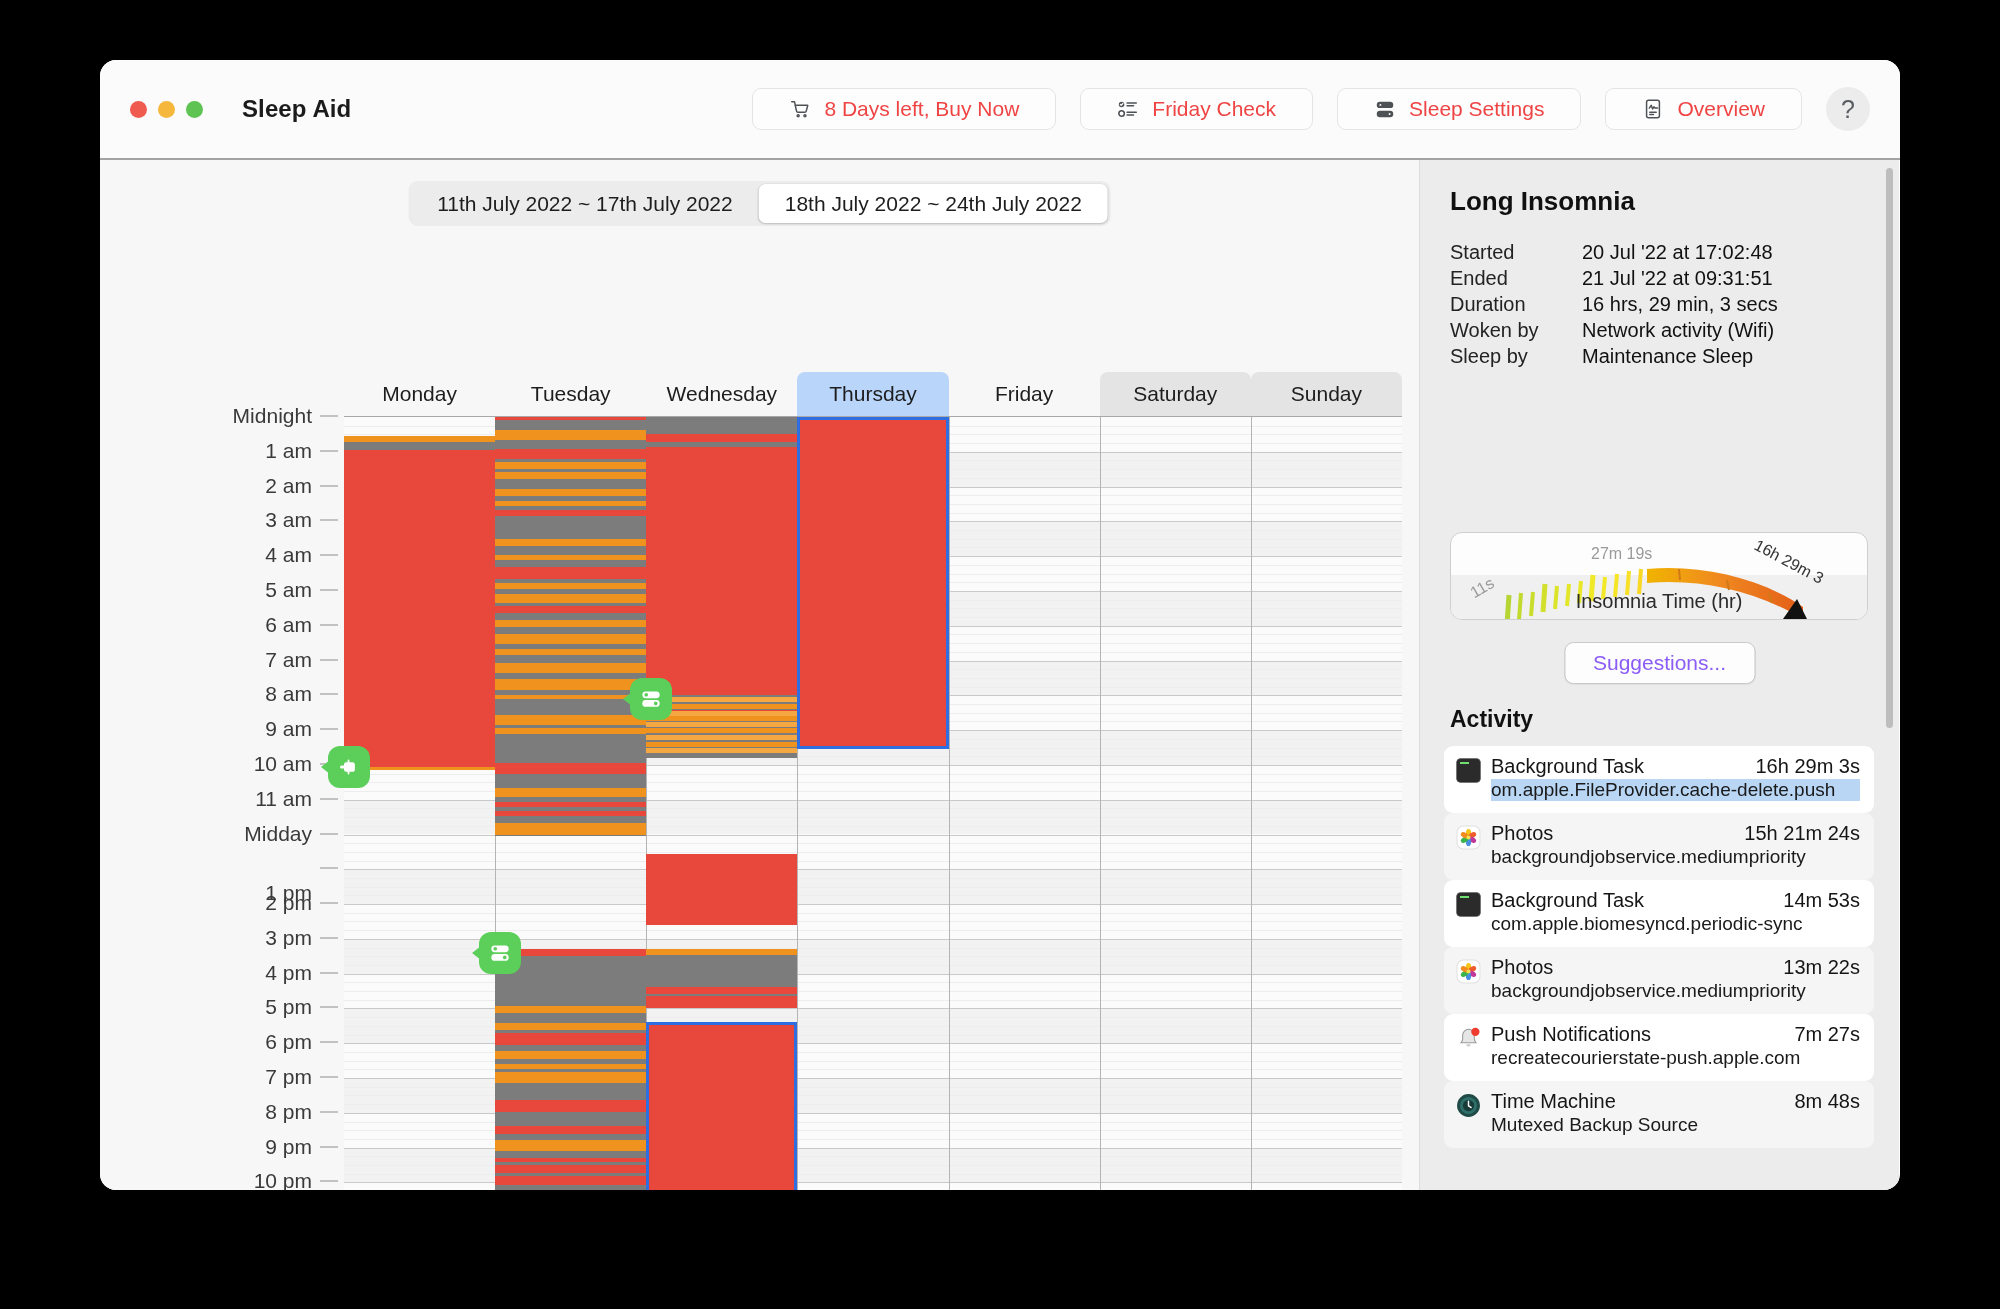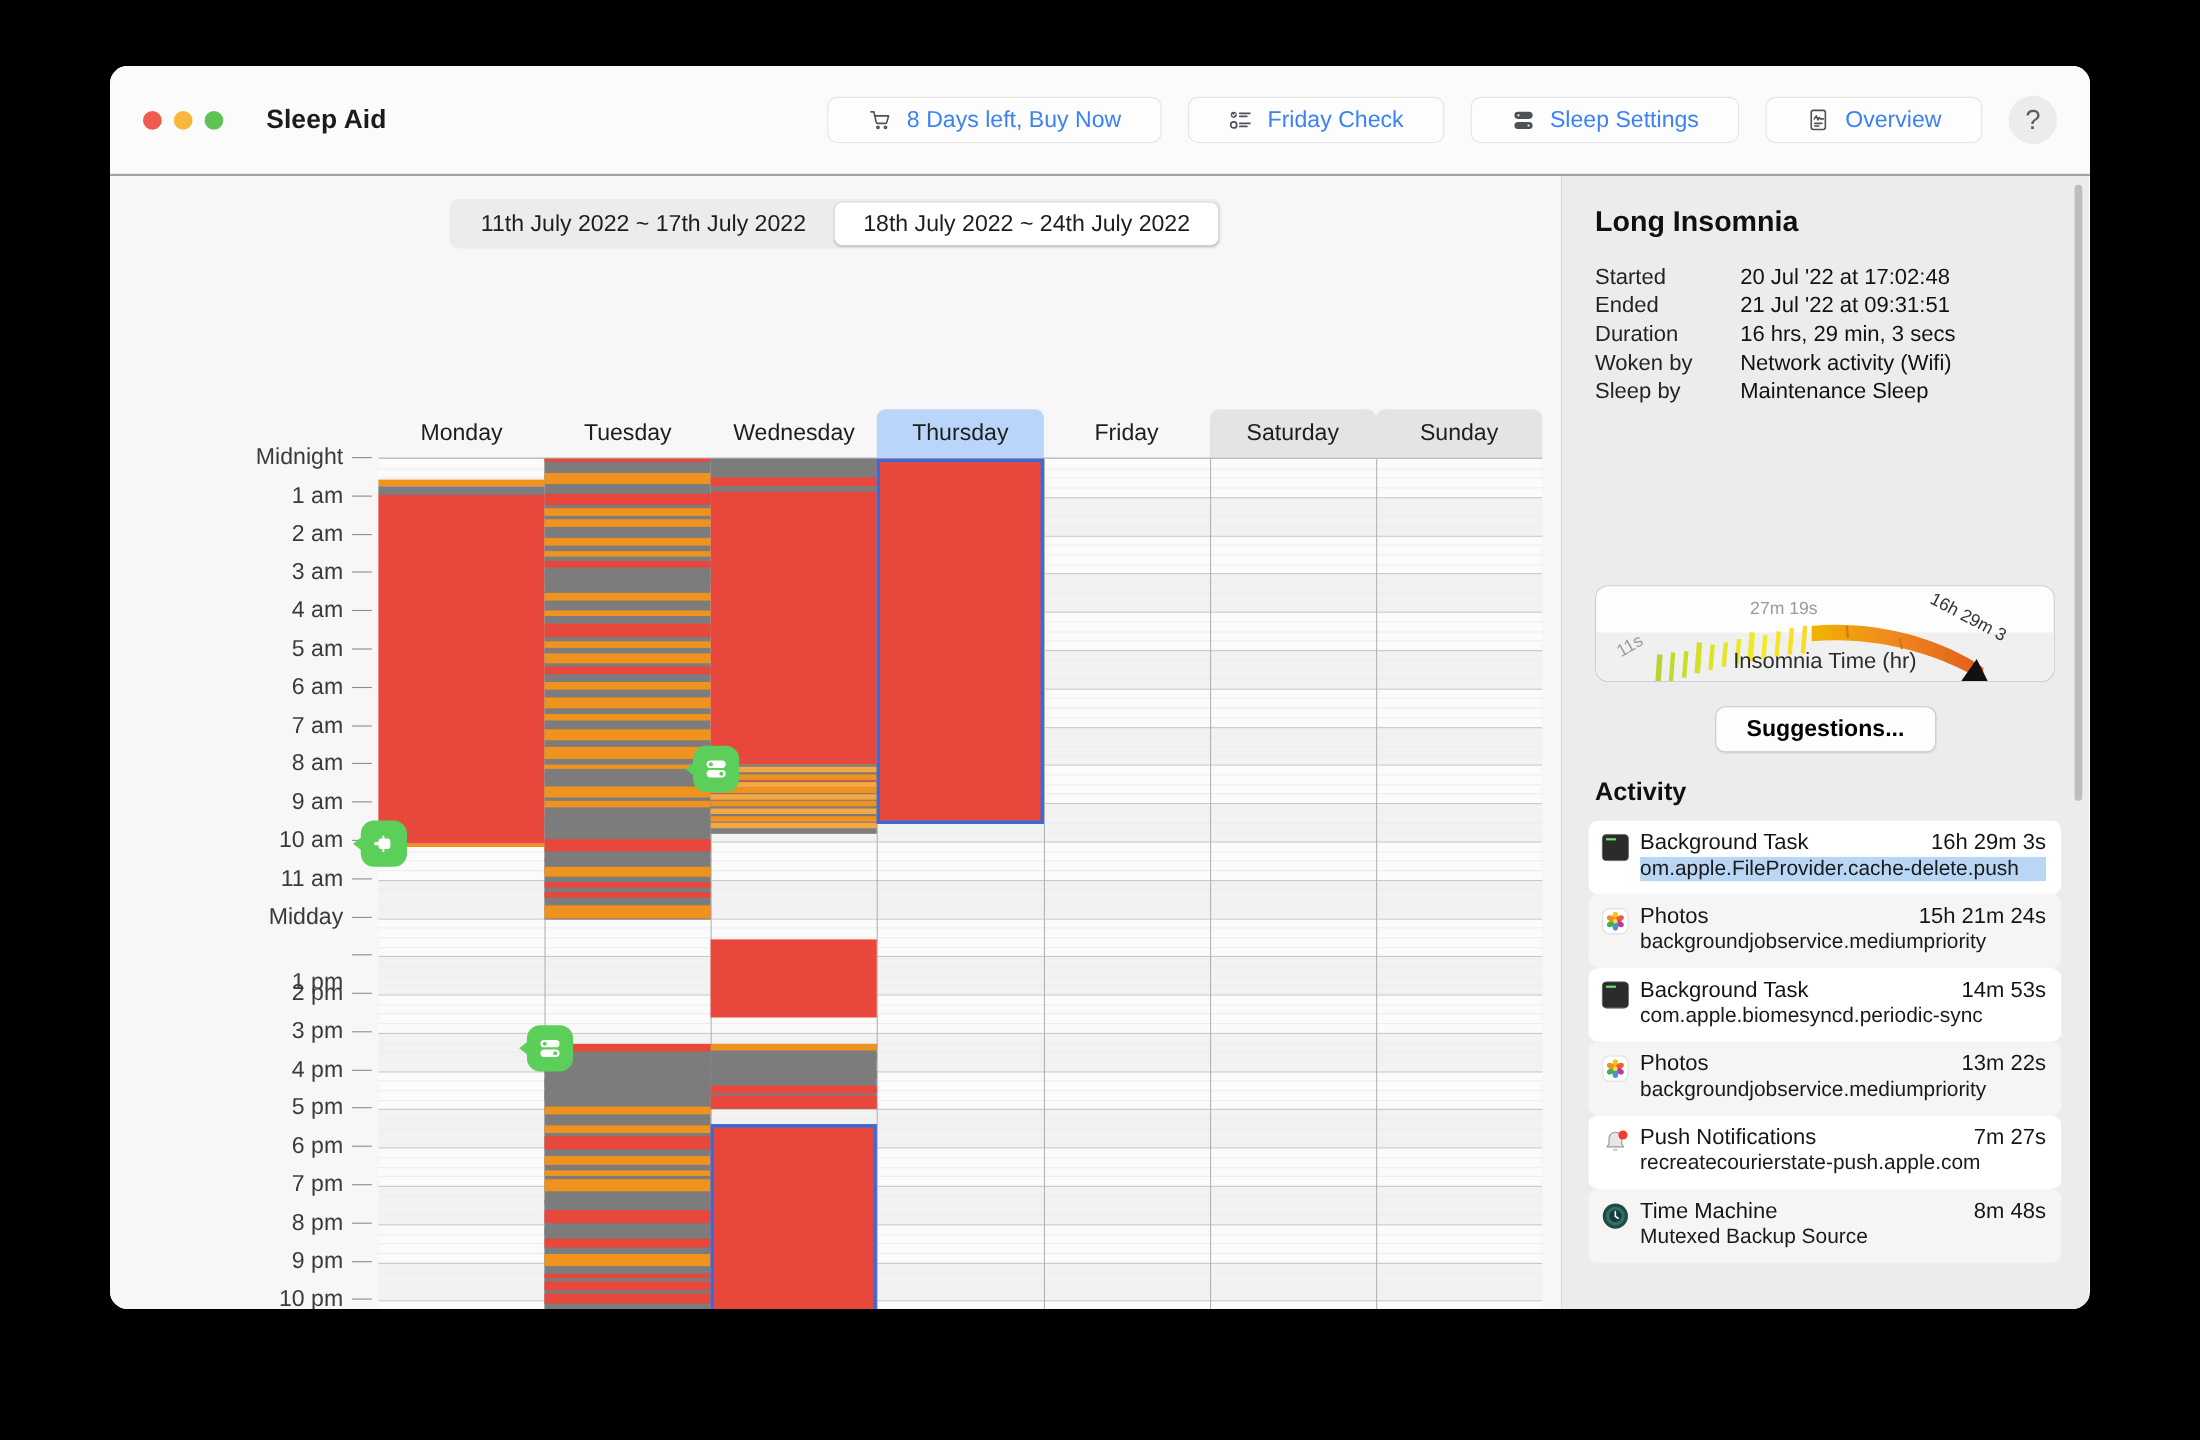--- a/index.html
+++ b/index.html
@@ -44,21 +44,21 @@
     font-size: 24px; font-weight: bold; color: #1b1b1b;
     letter-spacing: .1px;
   }
   .tb-spacer { flex: 1; }
   .tb-buttons { display: flex; align-items: center; gap: 24px; margin-right: 30px; }
   .tb-btn {
     display: flex; align-items: center; gap: 13px;
     height: 42px; padding: 0 36px;
     border: 1px solid #e4e4e4; border-radius: 9px;
     background: #fdfdfd;
-    font-size: 21px; color: #3b82f6;
+    font-size: 21px; color: #ef4444;
     white-space: nowrap;
   }
   .tb-btn .glyph { display: flex; align-items: center; color: #4e5155; }
   .help-btn {
     width: 44px; height: 44px; border-radius: 50%;
     background: #ececec;
     display: flex; align-items: center; justify-content: center;
     font-size: 25px; color: #5a5d61; font-weight: 500;
   }
 
@@ -213,23 +213,22 @@
   }
 
   .suggestions-btn {
     position: absolute; left: 50%; top: 482px;
     transform: translateX(-50%);
     height: 42px; padding: 0 28px;
     display: flex; align-items: center;
     background: #fdfdfd;
     border: 1px solid #c9c9c9;
     border-radius: 9px;
-    font-size: 21px; color: #000000;
+    font-size: 21px; color: #8b5cf6;
     box-shadow: 0 1px 1px rgba(0,0,0,.06);
-    font-weight: bold;
   }
   .activity-title {
     position: absolute; left: 30px; top: 546px;
     font-size: 23px; font-weight: bold; color: #111;
   }
   .activity-list {
     position: absolute; left: 24px; top: 586px;
     width: 430px; height: 524px;
     overflow: hidden;
   }

